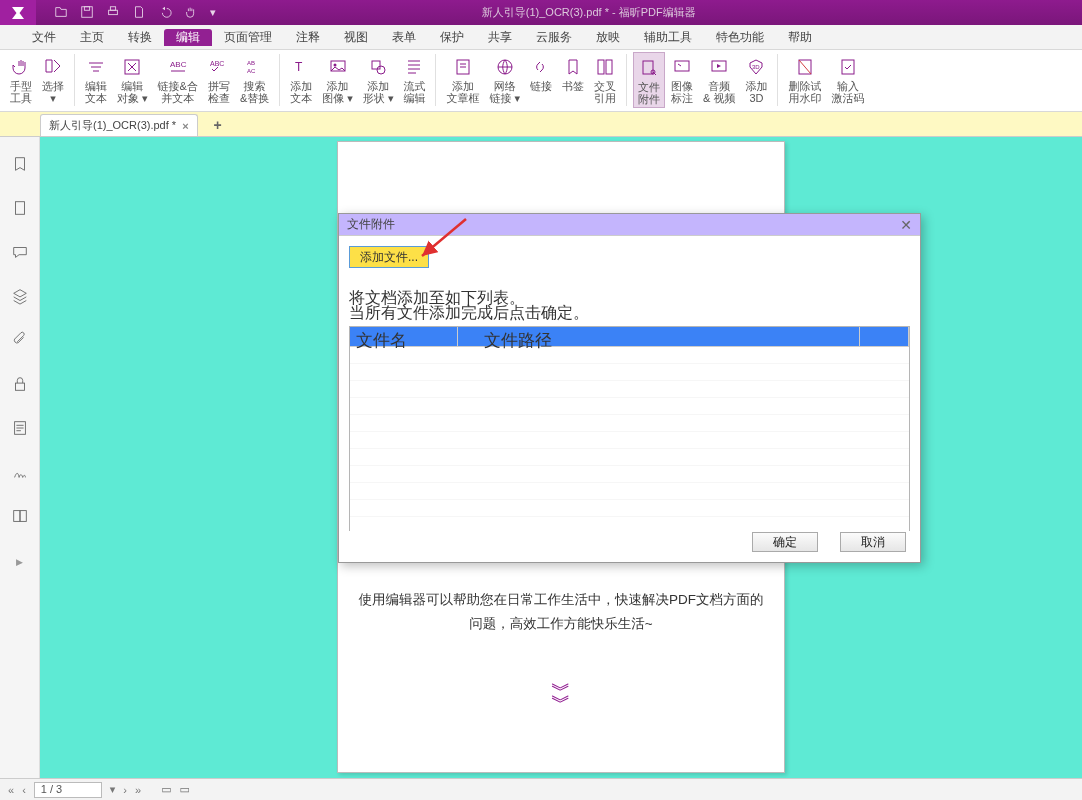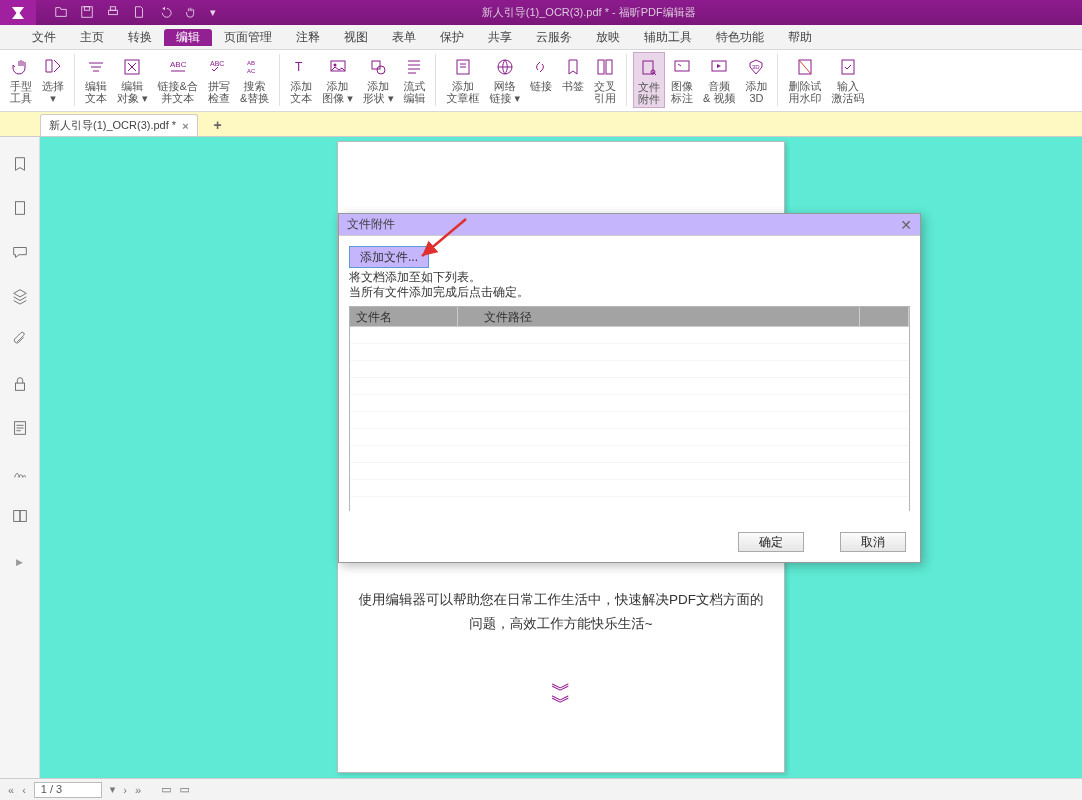--- a/index.html
+++ b/index.html
@@ -34,30 +34,30 @@
 
     .canvas { flex: 1; background: #5eead4; overflow: hidden; position: relative; }
     .page { position: absolute; left: 50%; top: 4px; transform: translateX(-50%); width: 448px; height: 632px; background: #fff; border: 1px solid #bbb; box-shadow: 2px 2px 4px rgba(0,0,0,0.15); }
     .page .doc-text { position: absolute; left: 0; right: 0; top: 446px; text-align: center; font-size: 13.5px; color: #333; line-height: 24px; padding: 0 20px; }
     .page .chevrons { position: absolute; left: 50%; top: 542px; transform: translateX(-50%); color: #922092; font-size: 20px; line-height: 12px; }
 
     .dialog { position: absolute; left: 338px; top: 213px; width: 583px; height: 350px; background: #fff; border: 1px solid #999; box-shadow: 3px 3px 10px rgba(0,0,0,0.25); }
     .dialog .d-title { height: 22px; border-bottom: 1px solid #ccc; font-size: 12px; color: #444; display: flex; align-items: center; padding: 0 8px; background: #c4b5fd; }
     .dialog .d-title .d-close { margin-left: auto; font-size: 14px; color: #666; }
     .dialog .d-body { padding: 10px; }
-    .dialog .add-btn { width: 80px; height: 22px; border: 1px solid #5a9bd8; background: #c4b5fd; font-size: 12px; display: flex; align-items: center; justify-content: center; color: #333; }
-    .dialog .hint { font-size: 12px; color: #333; margin-top: 2px; line-height: 15px; }
+    .dialog .add-btn { width: 80px; height: 22px; border: 1px solid #5a9bd8; background: #fde047; font-size: 12px; display: flex; align-items: center; justify-content: center; color: #333; }
+    .dialog .hint { font-size: 16px; color: #333; margin-top: 22px; line-height: 15px; }
     .dialog .grid { margin-top: 6px; border: 1px solid #b5b5b5; height: 205px; background: #fff; }
-    .dialog .grid-head { height: 20px; background: #a3a3a3; border-bottom: 1px solid #ccc; display: flex; font-size: 12px; color: #333; }
+    .dialog .grid-head { height: 20px; background: #3b82f6; border-bottom: 1px solid #ccc; display: flex; font-size: 17px; color: #333; }
     .dialog .grid-head .col { border-right: 1px solid #ccc; padding: 2px 6px; }
     .dialog .grid-head .c1 { width: 108px; }
     .dialog .grid-head .c2 { width: 382px; margin-left: 20px; }
     .dialog .grid-head .c3 { flex: 1; }
     .dialog .grid-rows { height: 185px; background: repeating-linear-gradient(#fff,#fff 16px,#f6f6f6 16px,#f6f6f6 17px); }
-    .dialog .d-foot { position: absolute; bottom: 10px; right: 14px; display: flex; gap: 36px; margin-left: 40px; }
+    .dialog .d-foot { position: absolute; bottom: 10px; right: 14px; display: flex; gap: 22px; margin-left: 40px; }
     .dialog .d-foot button { width: 66px; height: 20px; border: 1px solid #aaa; background: linear-gradient(#fbfbfb,#e6e6e6); font-size: 12px; color: #222; }
 
     .arrow { position: absolute; left: 414px; top: 216px; pointer-events: none; }
 
     .statusbar { position: absolute; left: 0; right: 0; bottom: 0; height: 22px; background: #f3f3f3; border-top: 1px solid #ccc; display: flex; align-items: center; font-size: 11px; color: #555; padding: 0 8px; gap: 8px; }
     .statusbar .nav-ico { color: #777; }
     .statusbar .pg { border: 1px solid #bbb; background: #fff; padding: 0 16px 0 6px; height: 16px; width: 68px; }
     .statusbar .right { margin-left: 12px; display: flex; gap: 8px; }
   </style>
 </head>

